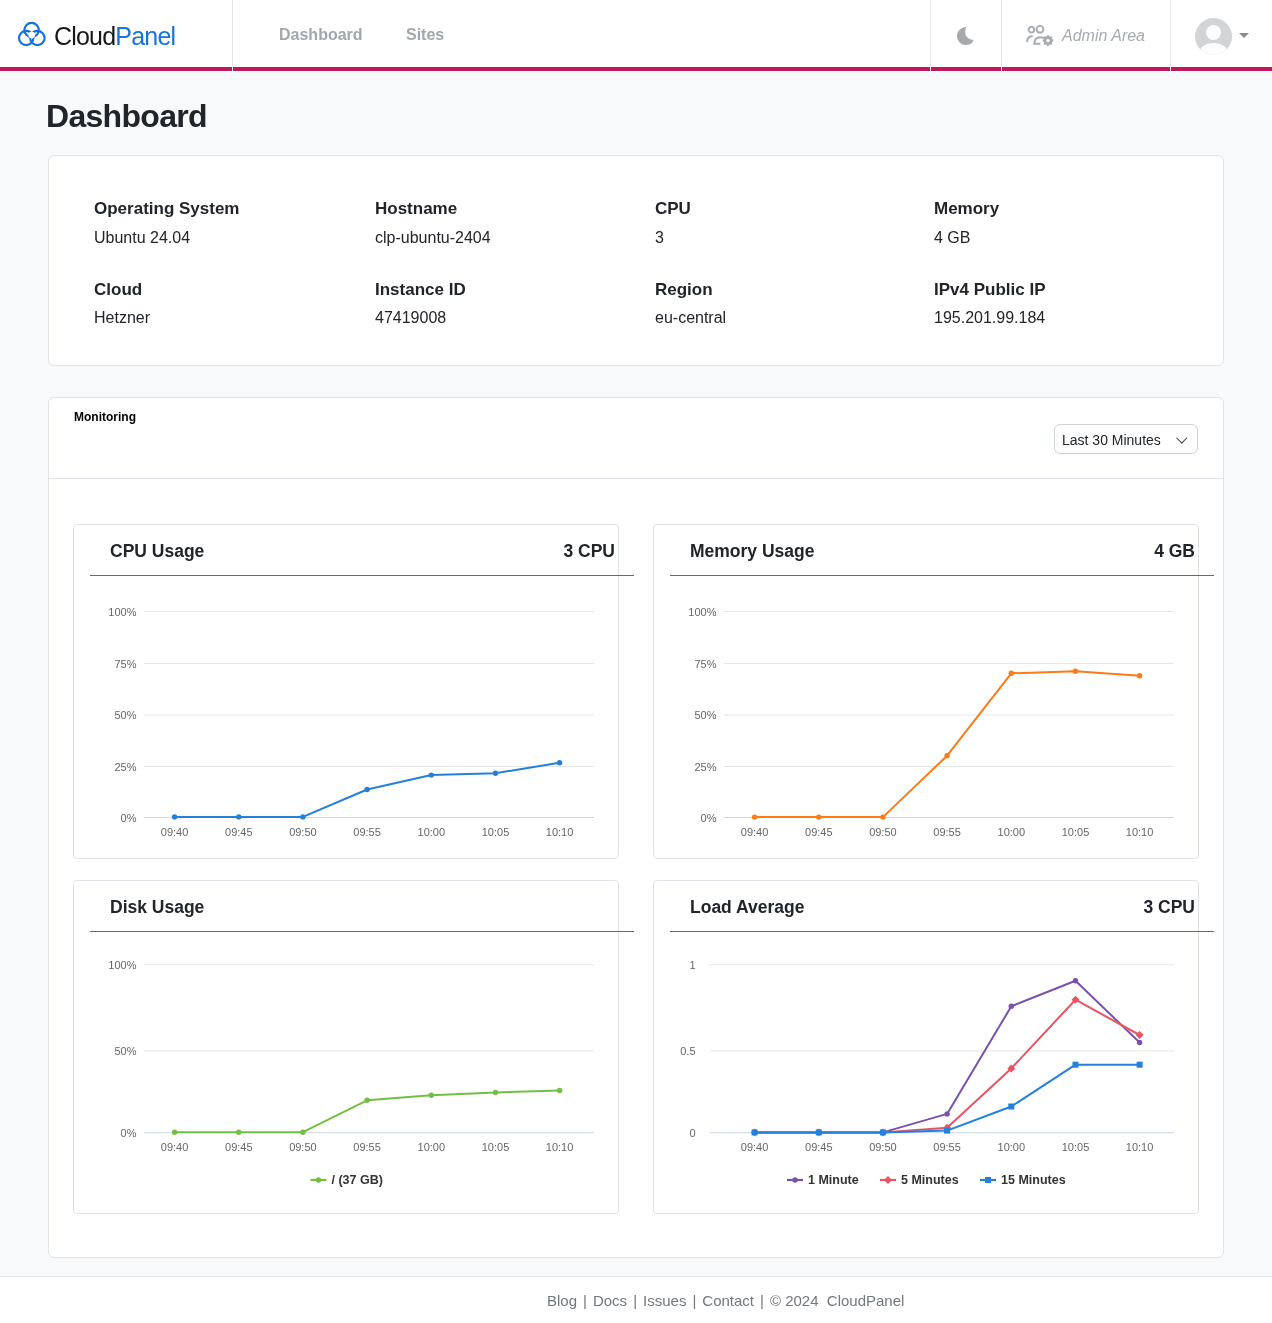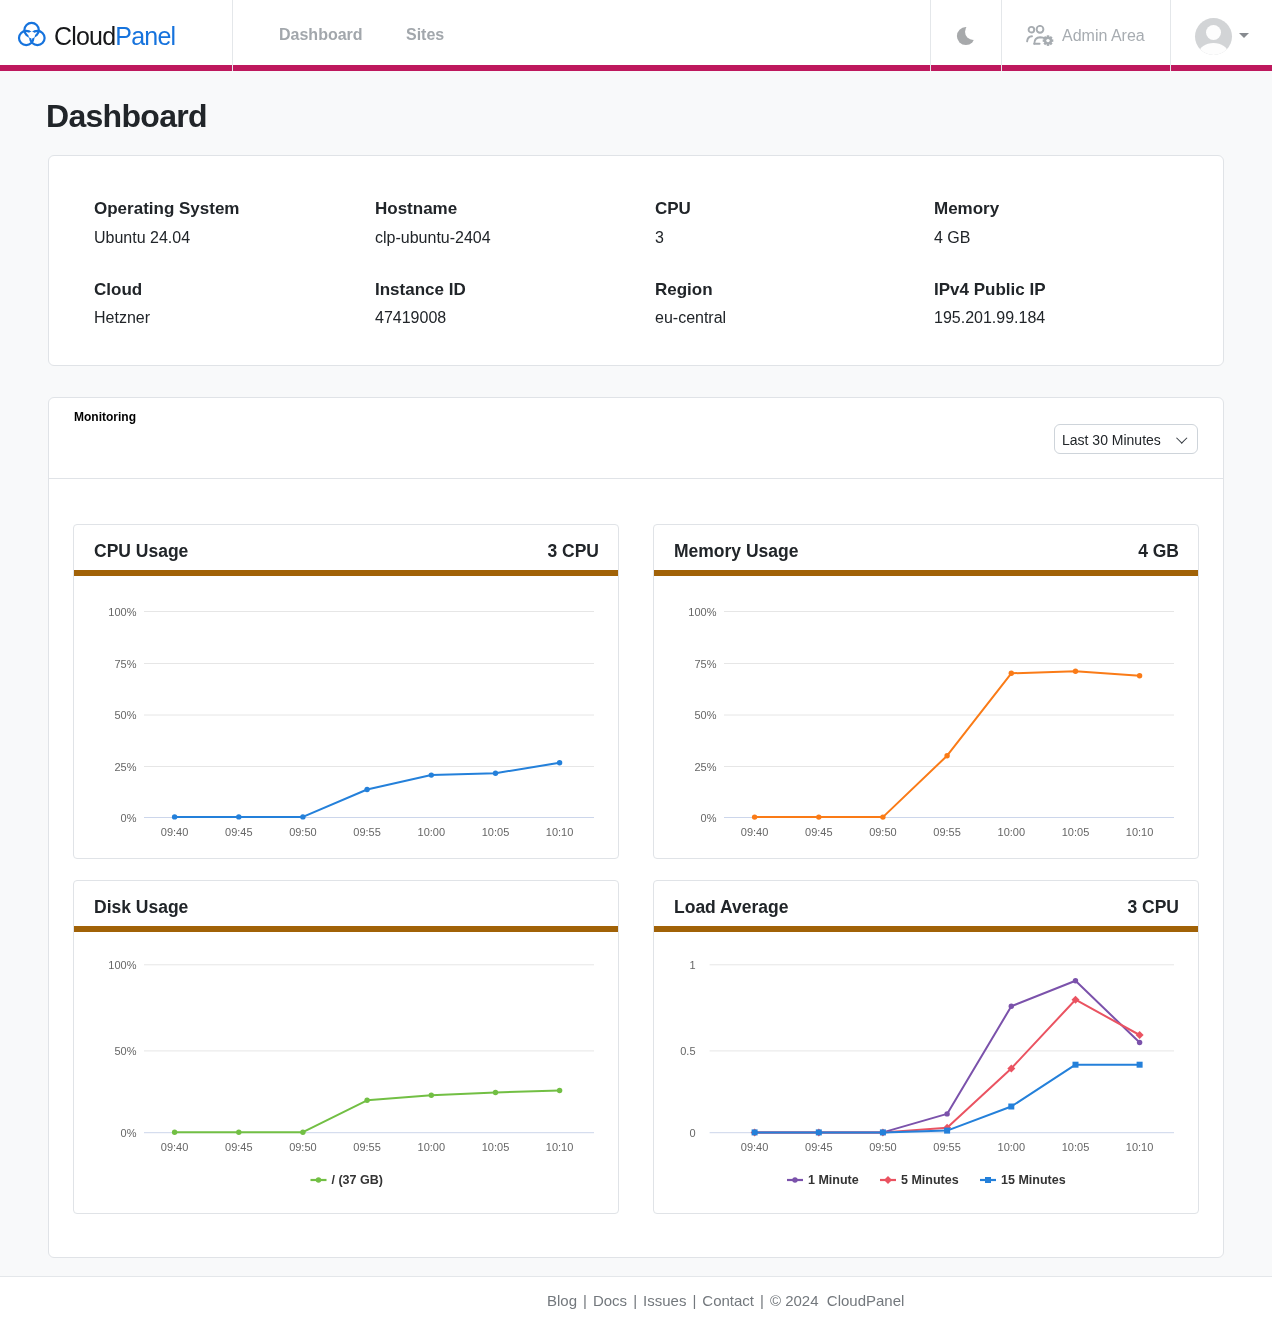--- a/index.html
+++ b/index.html
@@ -1,43 +1,43 @@
 <!DOCTYPE html>
 <html><head><meta charset="utf-8">
 <style>
 * { margin:0; padding:0; box-sizing:border-box; }
 html,body { width:1272px; height:1323px; font-family:"Liberation Sans", sans-serif; background:#f8f9fa; overflow:hidden; }
 #page { position:relative; width:1272px; height:1323px; }
-#header { position:absolute; left:0; top:0; width:1272px; height:71px; background:#fff; border-bottom:6px solid #be185d; }
+#header { position:absolute; left:0; top:0; width:1272px; height:71px; background:#fff; border-bottom:4px solid #be185d; }
 .vsep { position:absolute; top:0; width:1px; height:71px; background:#e4e7ea; }
 .navlink { position:absolute; top:26px; font-size:16px; font-weight:bold; color:#a2a7ac; }
 #logotext { position:absolute; left:54px; top:23.5px; font-size:25px; line-height:25px; letter-spacing:-0.8px; color:#17181a; }
 #logotext b { font-weight:normal; color:#1673dd; }
-#adminarea { position:absolute; left:1062px; top:27px; font-size:16px; color:#a7acb1; }
+#adminarea { position:absolute; left:1062px; top:27px; font-size:16px; color:#a7acb1;font-style:italic; }
 #avatar { position:absolute; left:1195px; top:18px; width:37px; height:37px; border-radius:50%; background:#d2d4d6; overflow:hidden; }
 #avatar .head { position:absolute; left:11px; top:7px; width:15px; height:15px; border-radius:50%; background:#fdfdfd; }
 #avatar .body { position:absolute; left:4px; top:25px; width:29px; height:20px; border-radius:50%; background:#fdfdfd; }
 #caret { position:absolute; left:1239px; top:33px; width:0; height:0; border-left:5px solid transparent; border-right:5px solid transparent; border-top:5.5px solid #878b90; }
 #main { position:absolute; left:0; top:72px; width:1272px; height:1204px; background:#f8f9fa; }
 h1 { position:absolute; left:46px; top:100px; font-size:32px; line-height:32px; font-weight:bold; color:#212529; letter-spacing:-0.7px; }
 .card { position:absolute; background:#fff; border:1px solid #e0e3e7; border-radius:6px; }
 #infocard { left:48px; top:155px; width:1176px; height:211px; }
 .icol { position:absolute; top:4px; width:280px; height:211px; }
 .ilabel { position:absolute; font-size:17px; font-weight:bold; color:#212529; }
 .ivalue { position:absolute; font-size:16px; color:#212529; }
 #moncard { left:48px; top:397px; width:1176px; height:861px; }
 #monhead { position:absolute; left:0; top:0; width:100%; height:81px; border-bottom:1px solid #e0e3e7; }
 #montitle { position:absolute; left:25px; top:12px; font-size:12px; font-weight:bold; color:#000000; }
 .select { position:absolute; background:#fff; border:1px solid #ced4da; border-radius:6px; font-size:14px; color:#212529;padding-left:21px; }
 #monselect { left:1005px; top:26px; width:144px; height:30px; }
 #monselect span { position:absolute; left:7px; top:7px; }
 .chev { position:absolute; width:7.5px; height:7.5px; border-right:1.7px solid #343a40; border-bottom:1.7px solid #343a40; transform:rotate(45deg); }
 #monselect .chev { right:12px; top:9px; }
 .ccard { position:absolute; background:#fff; border:1px solid #e0e3e7; border-radius:4px; }
-.cc-head { position:absolute; left:0; top:0; width:100%; height:51px; border-bottom:6px solid #a16207; }
+.cc-head { position:absolute; left:16px; top:0; width:100%; height:51px; border-bottom:1px solid #a16207; }
 .cc-title { position:absolute; left:20px; top:16px; font-size:17.5px; font-weight:bold; color:#212529; }
 .cc-right { position:absolute; right:19px; top:16px; font-size:17.5px; font-weight:bold; color:#212529; }
 .cc-body { position:absolute; left:0; top:52px; width:544px; height:281px;margin-top:8px; }
 #footer { position:absolute; left:0; top:1276px; width:1272px; height:47px; background:#fff; border-top:1px solid #e4e7ea; }
 #langsel { left:360px; top:8px; width:168px; height:32px;margin-top:40px; }
 #langsel span { position:absolute; left:7px; top:6.5px; }
 #langsel .chev { right:16px; top:9px; width:10px; height:10px; border-right:2px solid #343a40; border-bottom:2px solid #343a40; }
 #flinks { position:absolute; left:547px; top:14.5px; font-size:15px; color:#73787d; }
 #flinks span { margin:0 6px; color:#73787d; }
 </style></head>

